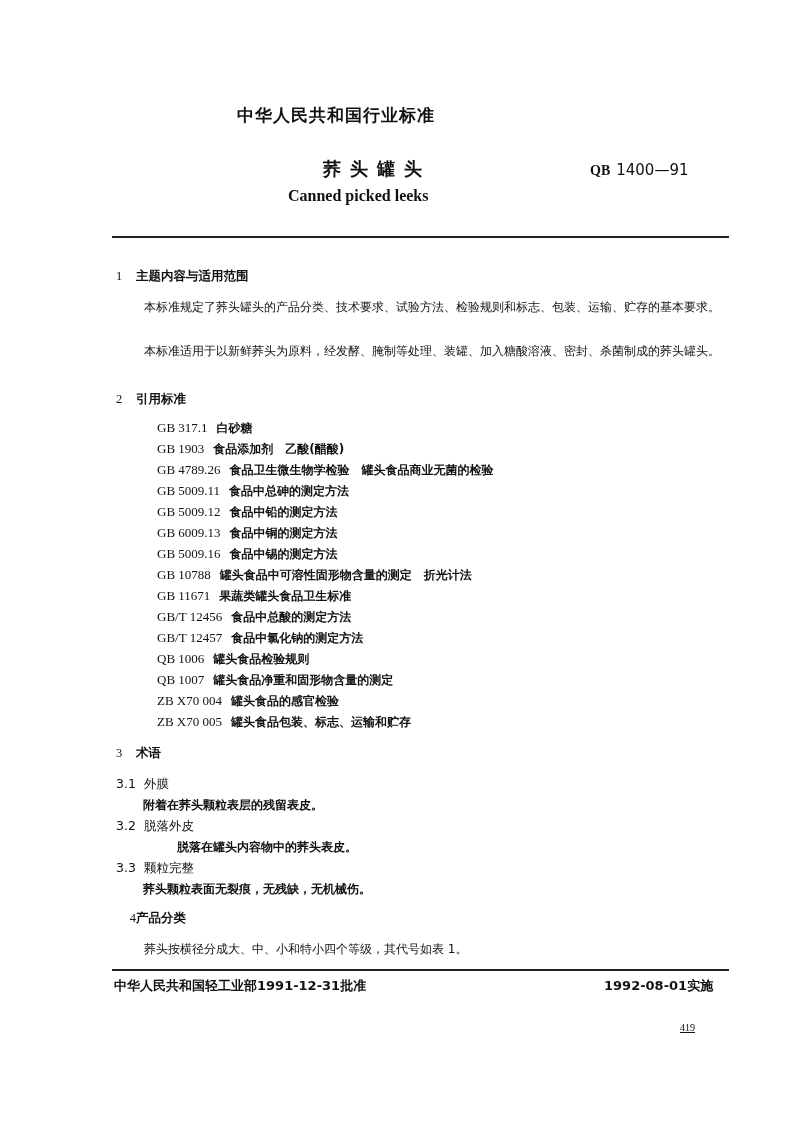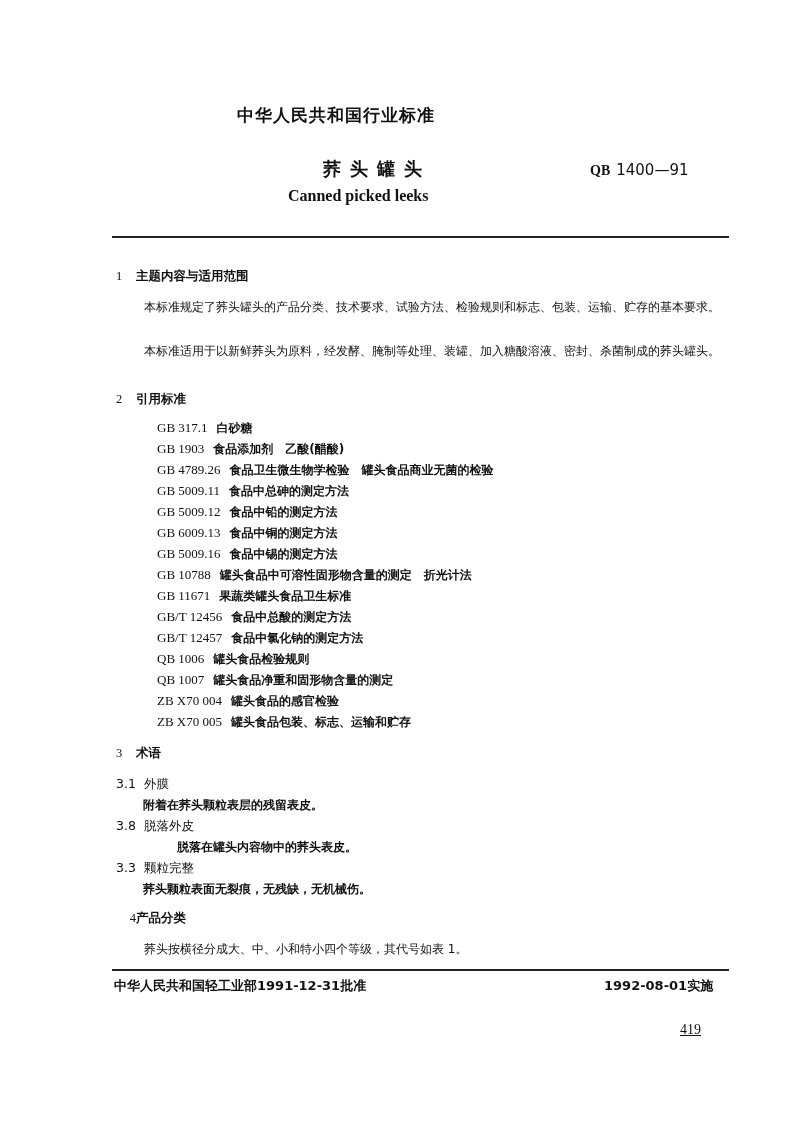--- a/index.html
+++ b/index.html
@@ -20,21 +20,21 @@
     .h1 .num { display: inline-block; width: 20px; font-weight: normal; }
     .para { left: 116px; width: 616px; text-indent: 28px; line-height: 22px; font-size: 12px; font-family: "DejaVu Sans", sans-serif; }
     .ref { left: 157px; font-size: 12px; }
     .ref .code { font-family: "Liberation Serif", serif; font-size: 13px; }
     .ref .name { font-family: "DejaVu Sans", sans-serif; font-weight: bold; font-size: 12px; margin-left: 9px; }
     .term-h { left: 116px; font-size: 12.5px; font-family: "DejaVu Sans", sans-serif; }
     .term-h .num { display: inline-block; width: 28px; }
     .term-d { left: 143px; font-size: 12px; font-family: "DejaVu Sans", sans-serif; font-weight: bold; }
     .footer-left { left: 114px; top: 977px; font-size: 13px; font-weight: bold; font-family: "DejaVu Sans", sans-serif; }
     .footer-right { left: 604px; top: 977px; font-size: 13px; font-weight: bold; font-family: "DejaVu Sans", sans-serif; }
-    .page-num { left: 680px; top: 1022px; font-size: 14px; font-family: "Liberation Serif", serif; text-decoration: underline; }
+    .page-num { left: 680px; top: 1022px; font-size: 10px; font-family: "Liberation Serif", serif; text-decoration: underline; }
   </style>
 </head>
 <body>
 
 <div class="abs header-title">中华人民共和国行业标准</div>
 <div class="abs doc-title">荞头罐头</div>
 <div class="abs doc-code"><b>QB</b><span>1400—91</span></div>
 <div class="abs doc-en">Canned picked leeks</div>
 <div class="abs rule-top"></div>
 
@@ -57,21 +57,21 @@
 <div class="abs ref" style="top:630px;"><span class="code">GB/T 12457</span><span class="name">食品中氯化钠的测定方法</span></div>
 <div class="abs ref" style="top:651px;"><span class="code">QB 1006</span><span class="name">罐头食品检验规则</span></div>
 <div class="abs ref" style="top:672px;"><span class="code">QB 1007</span><span class="name">罐头食品净重和固形物含量的测定</span></div>
 <div class="abs ref" style="top:693px;"><span class="code">ZB X70 004</span><span class="name">罐头食品的感官检验</span></div>
 <div class="abs ref" style="top:714px;"><span class="code">ZB X70 005</span><span class="name">罐头食品包装、标志、运输和贮存</span></div>
 
 <div class="abs h1" style="top:745px;"><span class="num">3</span><span>术语</span></div>
 
 <div class="abs term-h" style="top:776px;"><span class="num">3.1</span><span>外膜</span></div>
 <div class="abs term-d" style="top:797px;">附着在荞头颗粒表层的残留表皮。</div>
-<div class="abs term-h" style="top:818px;"><span class="num">3.8</span><span>脱落外皮</span></div>
+<div class="abs term-h" style="top:818px;"><span class="num">3.2</span><span>脱落外皮</span></div>
 <div class="abs term-d" style="top:839px;margin-left:34px;">脱落在罐头内容物中的荞头表皮。</div>
 <div class="abs term-h" style="top:860px;"><span class="num">3.3</span><span>颗粒完整</span></div>
 <div class="abs term-d" style="top:881px;">荞头颗粒表面无裂痕，无残缺，无机械伤。</div>
 
 <div class="abs h1" style="top:910px;text-align:right;"><span class="num">4</span><span>产品分类</span></div>
 <div class="abs para" style="top:938px;">荞头按横径分成大、中、小和特小四个等级，其代号如表 1。</div>
 
 <div class="abs rule-bottom"></div>
 <div class="abs footer-left">中华人民共和国轻工业部1991-12-31批准</div>
 <div class="abs footer-right">1992-08-01实施</div>

